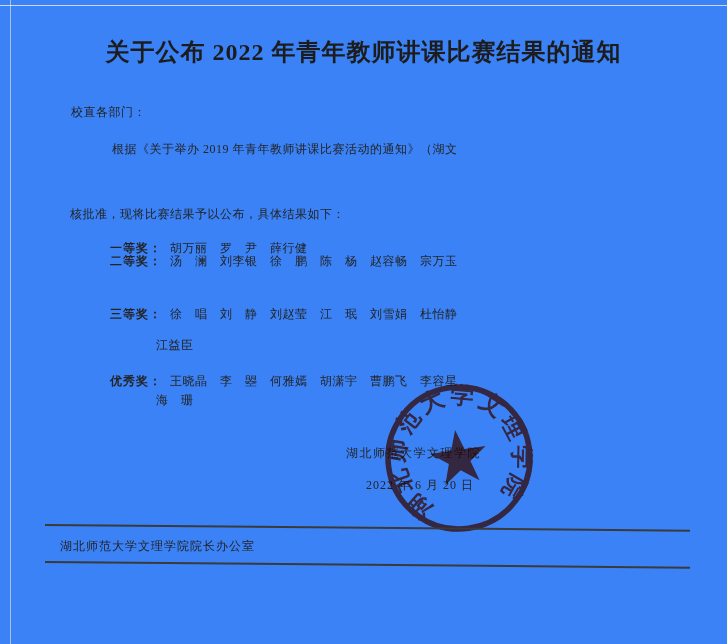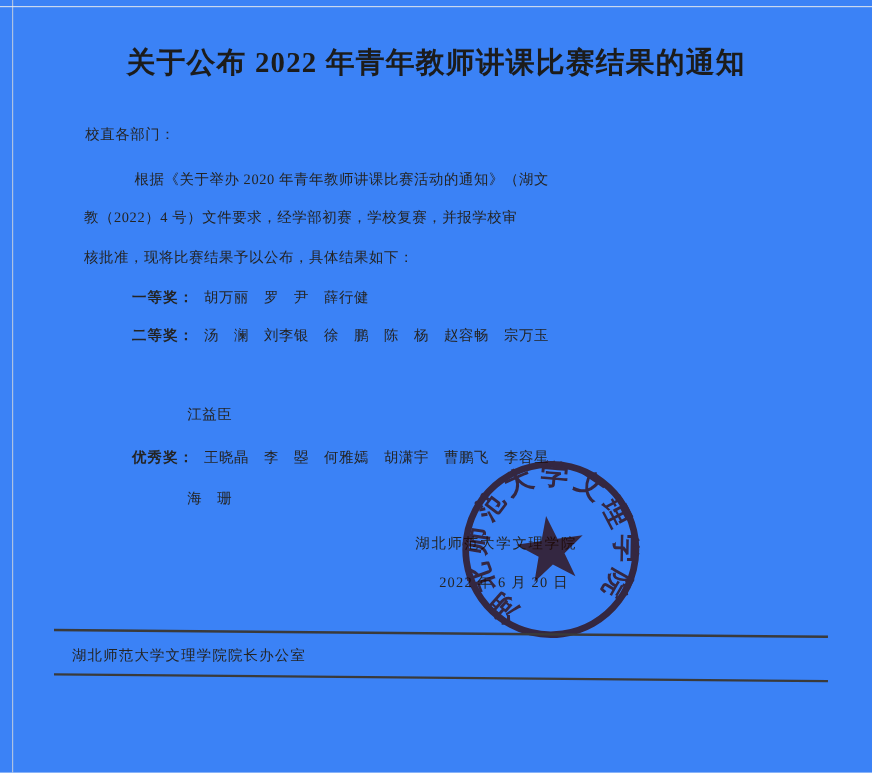--- a/index.html
+++ b/index.html
@@ -39,28 +39,28 @@
     white-space: nowrap;
     color: #242424;
   }
   .salutation { left: 71px;  top: 104px; }
   .para-1     { left: 112px; top: 141px; }
   .para-2     { left: 70px;  top: 173px; }
   .para-3     { left: 70px;  top: 206px; }
 
   .award-line { left: 110px; }
   .award-1 { top: 240px; }
-  .award-2 { top: 271px; }
+  .award-2 { top: 253px; }
   .award-3 { top: 306px; }
   .award-4 { top: 373px; }
   .award-label { font-weight: 700; letter-spacing: 1px; }
   .award-names { margin-left: 8px; }
   .award-cont { left: 156px; }
   .award-cont-3 { top: 337px; text-align: right; }
-  .award-cont-4 { top: 407px; }
+  .award-cont-4 { top: 392px; }
 
   .sign-org  { left: 346px; top: 445px; letter-spacing: 1.5px; }
   .sign-date { left: 366px; top: 477px; letter-spacing: 1px; }
 
   .seal-wrap {
     position: absolute; left: 383px; top: 382px;
     width: 152px; height: 152px;
     mix-blend-mode: multiply;
     opacity: .92;
   }
@@ -81,32 +81,34 @@
 
 <div class="page">
 
   <div class="scan-edge-left"></div>
   <div class="scan-edge-top"></div>
 
   <div class="doc-title">关于公布 2022 年青年教师讲课比赛结果的通知</div>
 
   <div class="text-line salutation">校直各部门：</div>
 
-  <div class="text-line para-1">根据《关于举办 2020 年青年教师讲课比赛活动的通知》（湖文</div>
-  <div class="text-line para-2">教（2022）4 号）文件要求，经学部初赛，学校复赛，并报学校审</div>
+  <div class="text-line para-1">根据《关于举办 2019 年青年教师讲课比赛活动的通知》（湖文</div>
   <div class="text-line para-3">核批准，现将比赛结果予以公布，具体结果如下：</div>
 
   <div class="text-line award-line award-1">
     <span class="award-label">一等奖：</span><span class="award-names">胡万丽　罗　尹　薛行健</span>
   </div>
 
   <div class="text-line award-line award-2">
     <span class="award-label">二等奖：</span><span class="award-names">汤　澜　刘李银　徐　鹏　陈　杨　赵容畅　宗万玉</span>
   </div>
 
+  <div class="text-line award-line award-3">
+    <span class="award-label">三等奖：</span><span class="award-names">徐　唱　刘　静　刘赵莹　江　珉　刘雪娟　杜怡静</span>
+  </div>
   <div class="text-line award-cont award-cont-3">江益臣</div>
 
   <div class="text-line award-line award-4">
     <span class="award-label">优秀奖：</span><span class="award-names">王晓晶　李　曌　何雅嫣　胡潇宇　曹鹏飞　李容星</span>
   </div>
   <div class="text-line award-cont award-cont-4">海　珊</div>
 
   <div class="text-line sign-org">湖北师范大学文理学院</div>
   <div class="text-line sign-date">2022 年 6 月 20 日</div>
 

